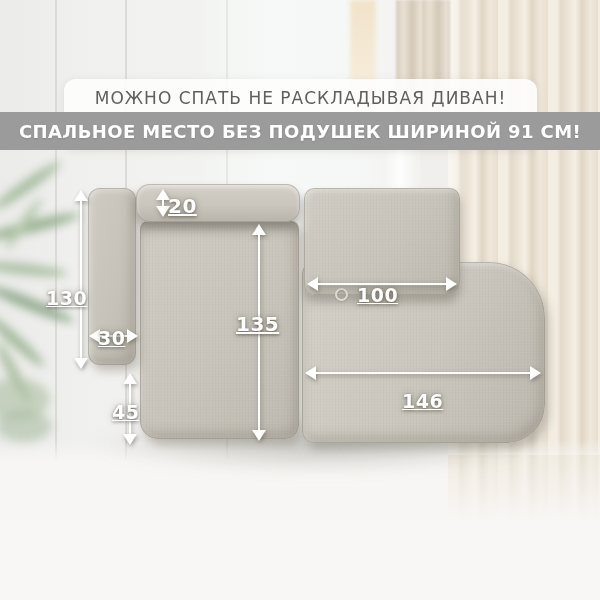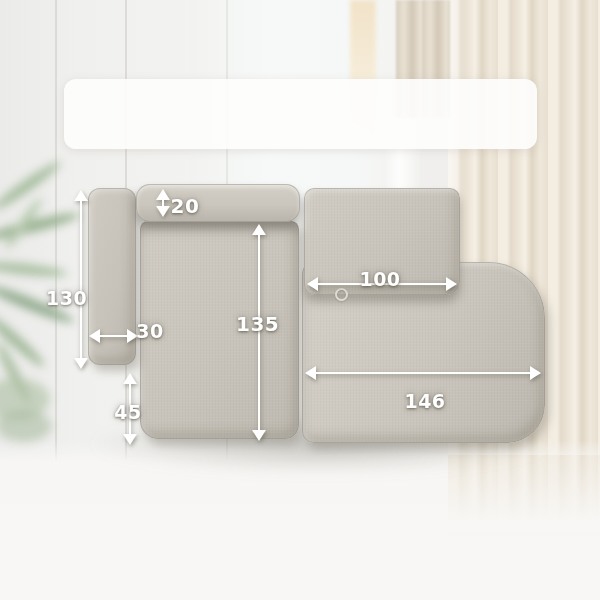--- a/index.html
+++ b/index.html
@@ -111,22 +111,22 @@
     border-left:7px solid transparent; border-right:7px solid transparent; border-bottom:11px solid #fff; }
   .dim-v .head-down { left:0; bottom:0; width:0; height:0;
     border-left:7px solid transparent; border-right:7px solid transparent; border-top:11px solid #fff; }
   .dim-h { height:14px; }
   .dim-h .ln { top:5.7px; height:2.6px; left:4px; right:4px; }
   .dim-h .head-left { top:0; left:0; width:0; height:0;
     border-top:7px solid transparent; border-bottom:7px solid transparent; border-right:11px solid #fff; }
   .dim-h .head-right { top:0; right:0; width:0; height:0;
     border-top:7px solid transparent; border-bottom:7px solid transparent; border-left:11px solid #fff; }
   .dim-label { color:#ffffff; font-weight:bold; font-size:19px; letter-spacing:0.5px;
-    text-align:center; white-space:nowrap;
-    text-shadow:0 1px 3px rgba(80,75,62,0.75), 0 0 7px rgba(80,75,62,0.35); }
+    text-align:left; white-space:nowrap;
+    text-shadow:0 1px 3px rgba(80,75,62,0.75), 0 0 7px rgba(80,75,62,0.35);text-decoration:underline; }
 </style>
 </head>
 <body>
 
 <div id="scene">
 
   <div class="wall-left"></div>
   <div class="panel-line" style="left:55px;"></div>
   <div class="panel-line" style="left:125px;"></div>
   <div class="panel-line" style="left:190px;"></div>
@@ -145,20 +145,24 @@
     <div class="leaf" style="left:0px;  top:78px;  width:86px; height:11px; background:#a5bc9c; transform:rotate(6deg);"></div>
     <div class="leaf" style="left:6px;  top:102px; width:92px; height:12px; background:#8da889; transform:rotate(22deg);"></div>
     <div class="leaf" style="left:4px;  top:132px; width:76px; height:11px; background:#9bb493; transform:rotate(42deg);"></div>
     <div class="leaf" style="left:12px; top:160px; width:70px; height:10px; background:#a3ba9a; transform:rotate(62deg);"></div>
     <div class="leaf" style="left:22px; top:58px;  width:62px; height:9px;  background:#b2c6a8; transform:rotate(-55deg);"></div>
     <div class="leaf" style="left:0px;  top:196px; width:68px; height:42px; background:#aabfa0; opacity:0.65;"></div>
     <div class="leaf" style="left:14px; top:228px; width:56px; height:32px; background:#9cb394; opacity:0.55;"></div>
   </div>
 
   <div class="headline-box"></div>
+  <div class="headline-text">МОЖНО СПАТЬ НЕ РАСКЛАДЫВАЯ ДИВАН!</div>
+  <div class="banner">
+    <span class="banner-text">СПАЛЬНОЕ МЕСТО БЕЗ ПОДУШЕК ШИРИНОЙ 91 СМ!</span>
+  </div>
 
   <div class="sofa-shadow"></div>
   <div class="cushion chaise"></div>
   <div class="cushion backrest"></div>
   <div class="cushion seat"></div>
   <div class="cushion armrest"></div>
   <div class="bolster"></div>
   <div class="fabric-button"></div>
 
   <div class="dim dim-v" style="left:156px; top:189px; height:28px;">
@@ -192,19 +196,19 @@
       <div class="head-right"></div>
   </div>
   <div class="dim dim-h" style="left:305px; top:366px; width:236px;">
     <div class="ln"></div>
       <div class="head-left"></div>
       <div class="head-right"></div>
   </div>
 
   <div class="dim-label" style="left:168px; top:194px; width:34px; font-size:20px;">20</div>
   <div class="dim-label" style="left:46px;  top:287px; width:34px;">130</div>
-  <div class="dim-label" style="left:98px;  top:320px; width:32px;margin-left:36px;">30</div>
+  <div class="dim-label" style="left:98px;  top:327px; width:32px;">30</div>
   <div class="dim-label" style="left:236px; top:312px; width:40px; font-size:20px;">135</div>
   <div class="dim-label" style="left:112px;  top:401px; width:32px;">45</div>
-  <div class="dim-label" style="left:357px; top:268px; width:46px;">100</div>
+  <div class="dim-label" style="left:357px; top:284px; width:46px;">100</div>
   <div class="dim-label" style="left:402px; top:376px; width:46px;margin-top:14px;">146</div>
 
 </div>
 
 </body></html>

